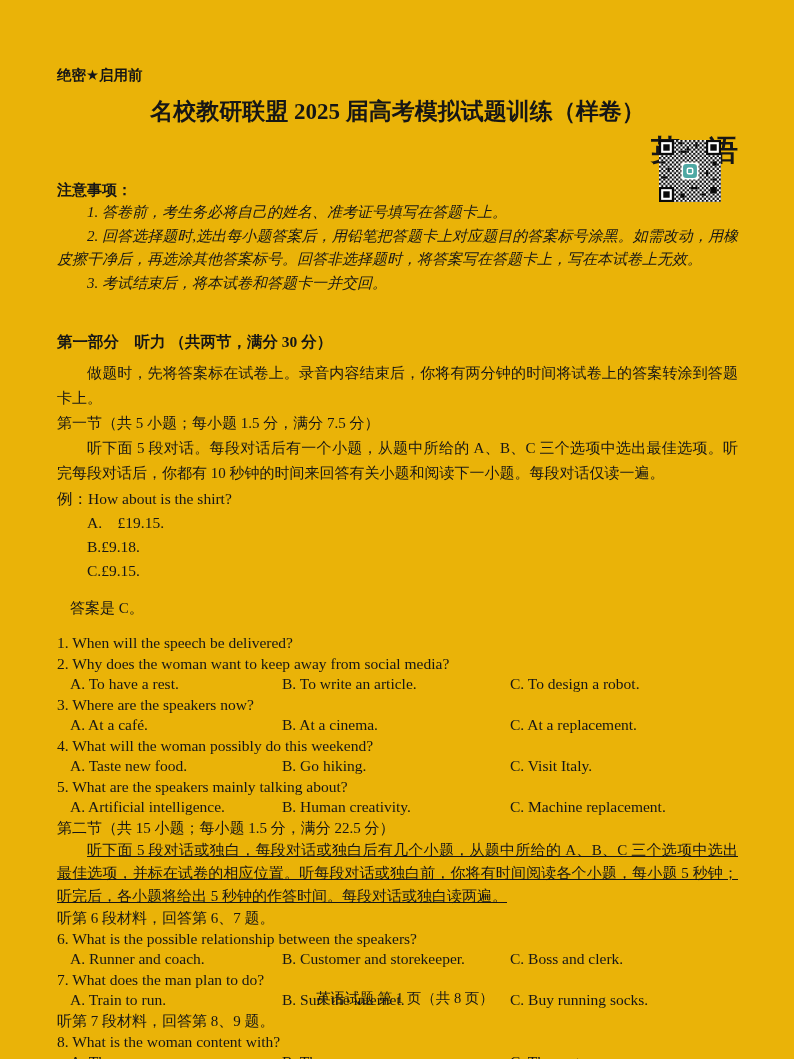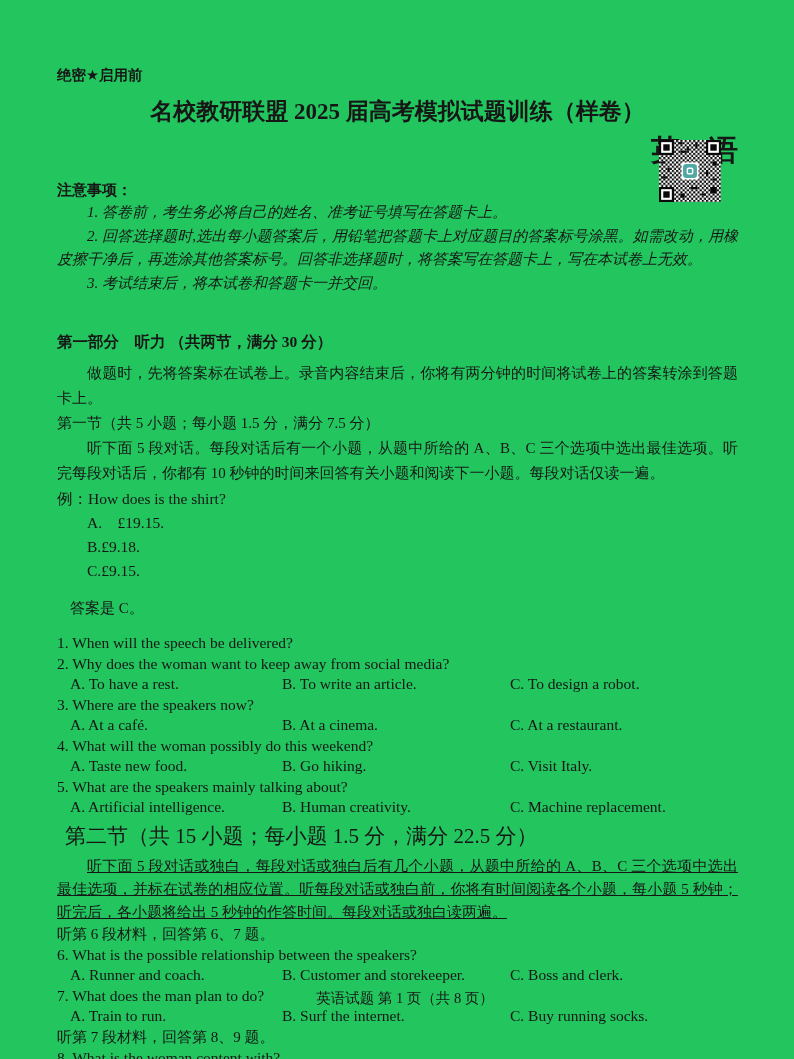--- a/index.html
+++ b/index.html
@@ -1,20 +1,20 @@
 <!DOCTYPE html>
 <html><head>
 <meta charset="utf-8">
 <style>
   html, body { margin: 0; padding: 0; background: #ffffff; }
   .sheet {
     position: relative;
     width: 794px;
     height: 1059px;
-    background: #22c55e;
+    background: #eab308;
     color: #161616;
     font-family: "Liberation Serif", "DejaVu Serif", serif;
     overflow: hidden;
     box-sizing: border-box;
     padding: 66px 56px 0 57px;
   }
   .security {
     font-size: 14.5px;
     font-weight: bold;
     line-height: 18px;
@@ -75,21 +75,21 @@
   .ex-a { width: 155px; }
   .ex-b { width: 172px; }
   .ex-c { flex: 1; }
   .ex-answer { margin: 13px; font-size: 15px; line-height: 24px; }
   .qblock { margin: 0; }
   .q-line { margin: 0; font-size: 15.5px; line-height: 20.5px; }
   .opt-row { display: flex; padding-left: 13px; font-size: 15.5px; line-height: 20.5px; }
   .opt-a { width: 212px; }
   .opt-b { width: 228px; }
   .opt-c { flex: 1; }
-  .sec2-heading { margin: 8px; font-size: 21px; line-height: 21px; }
+  .sec2-heading { margin: 0; font-size: 15px; line-height: 21px; }
   .sec2-instr { margin: 0; font-size: 15px; line-height: 23px; text-align: justify; text-decoration: underline; }
   .material-line { margin: 0; font-size: 15px; line-height: 21px; }
   .footer {
     position: absolute;
     left: 16px; right: 0;
     top: 988px;
     text-align: center;
     font-size: 14.5px;
     line-height: 20px;
   }
@@ -160,41 +160,41 @@
     <p>2. 回答选择题时,选出每小题答案后，用铅笔把答题卡上对应题目的答案标号涂黑。如需改动，用橡皮擦干净后，再选涂其他答案标号。回答非选择题时，将答案写在答题卡上，写在本试卷上无效。</p>
     <p>3. 考试结束后，将本试卷和答题卡一并交回。</p>
   </div>
 
   <div class="part-heading">第一部分　听力 （共两节，满分 30 分）</div>
   <p class="cn-para indent" style="margin-top:8px;">做题时，先将答案标在试卷上。录音内容结束后，你将有两分钟的时间将试卷上的答案转涂到答题卡上。</p>
 
   <p class="cn-line">第一节（共 5 小题；每小题 1.5 分，满分 7.5 分）</p>
   <p class="cn-para indent">听下面 5 段对话。每段对话后有一个小题，从题中所给的 A、B、C 三个选项中选出最佳选项。听完每段对话后，你都有 10 秒钟的时间来回答有关小题和阅读下一小题。每段对话仅读一遍。</p>
 
-  <p class="ex-prompt">例：How does is the shirt?</p>
+  <p class="ex-prompt">例：How about is the shirt?</p>
   <div class="ex-row">
     <span class="ex-a">A.　£19.15.</span>
     <span class="ex-b">B.£9.18.</span>
     <span class="ex-c">C.£9.15.</span>
   </div>
   <p class="ex-answer">答案是 C。</p>
 
   <div class="qblock">
     <p class="q-line">1. When will the speech be delivered?</p>
     <p class="q-line">2. Why does the woman want to keep away from social media?</p>
     <div class="opt-row">
       <span class="opt-a">A. To have a rest.</span>
       <span class="opt-b">B. To write an article.</span>
       <span class="opt-c">C. To design a robot.</span>
     </div>
     <p class="q-line">3. Where are the speakers now?</p>
     <div class="opt-row">
       <span class="opt-a">A. At a café.</span>
       <span class="opt-b">B. At a cinema.</span>
-      <span class="opt-c">C. At a restaurant.</span>
+      <span class="opt-c">C. At a replacement.</span>
     </div>
     <p class="q-line">4. What will the woman possibly do this weekend?</p>
     <div class="opt-row">
       <span class="opt-a">A. Taste new food.</span>
       <span class="opt-b">B. Go hiking.</span>
       <span class="opt-c">C. Visit Italy.</span>
     </div>
     <p class="q-line">5. What are the speakers mainly talking about?</p>
     <div class="opt-row">
       <span class="opt-a">A. Artificial intelligence.</span>

